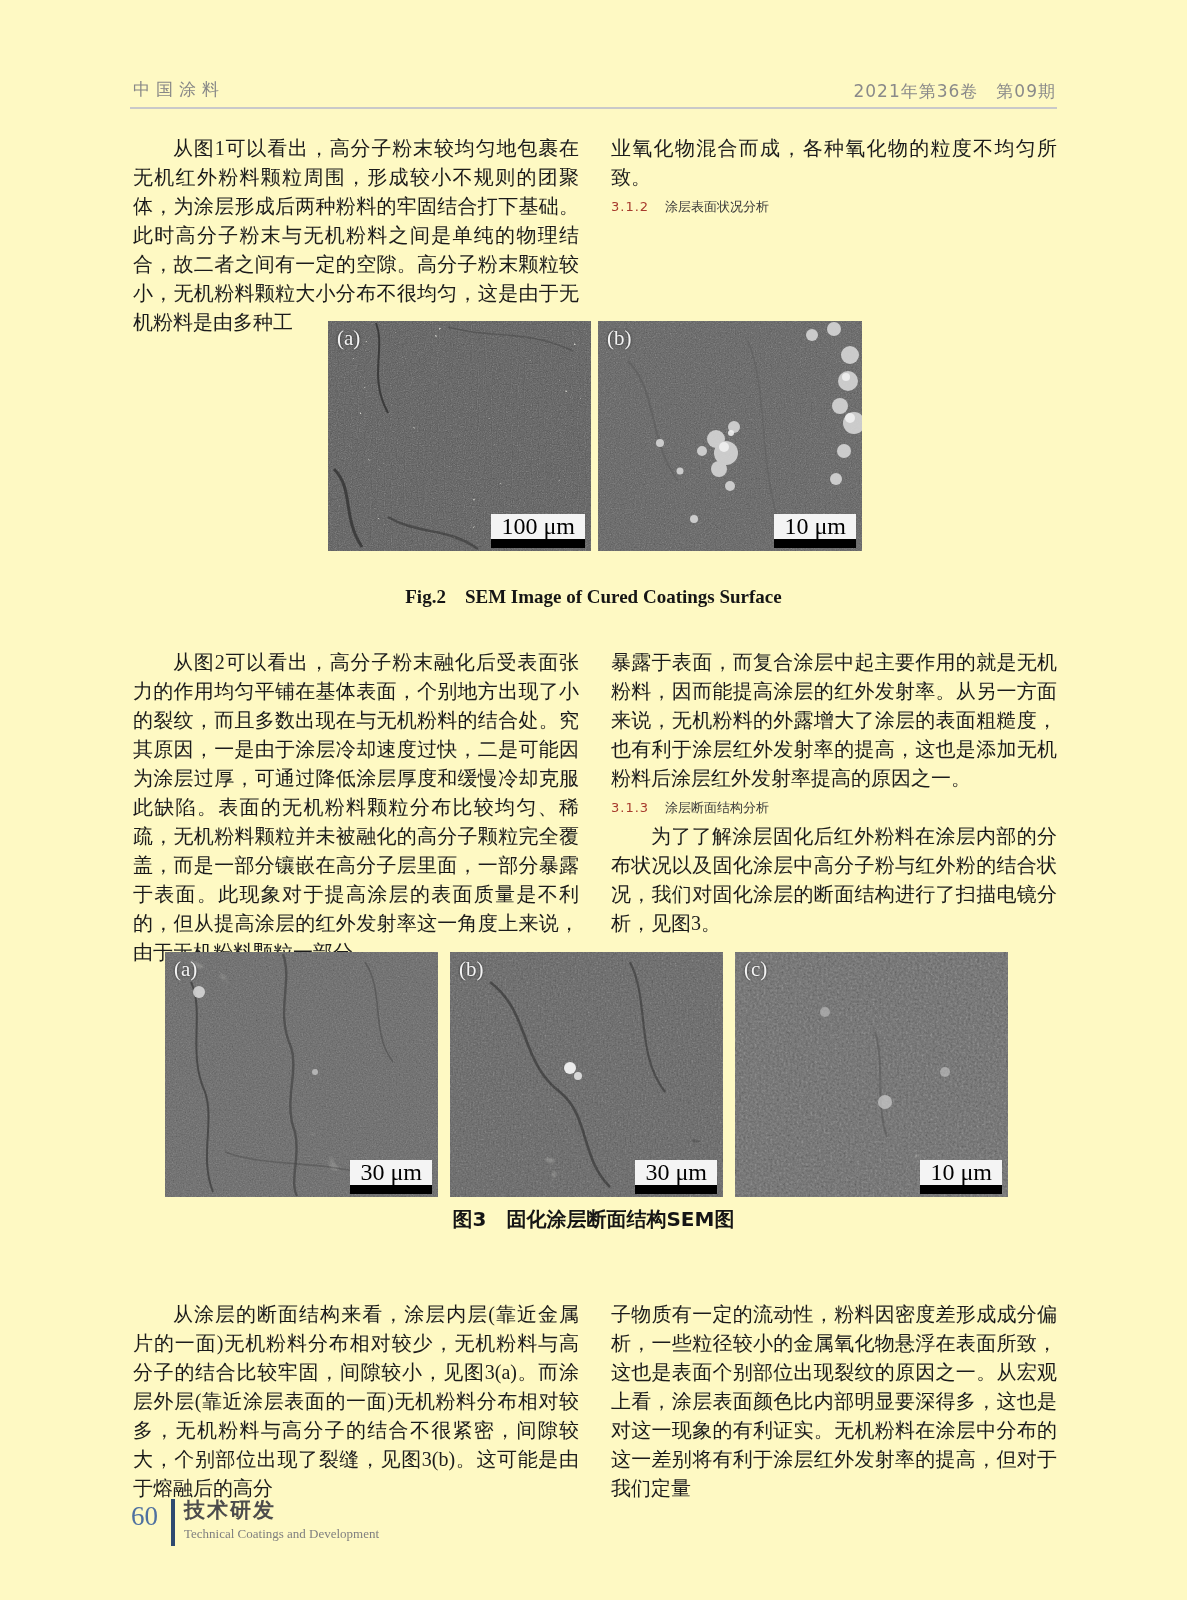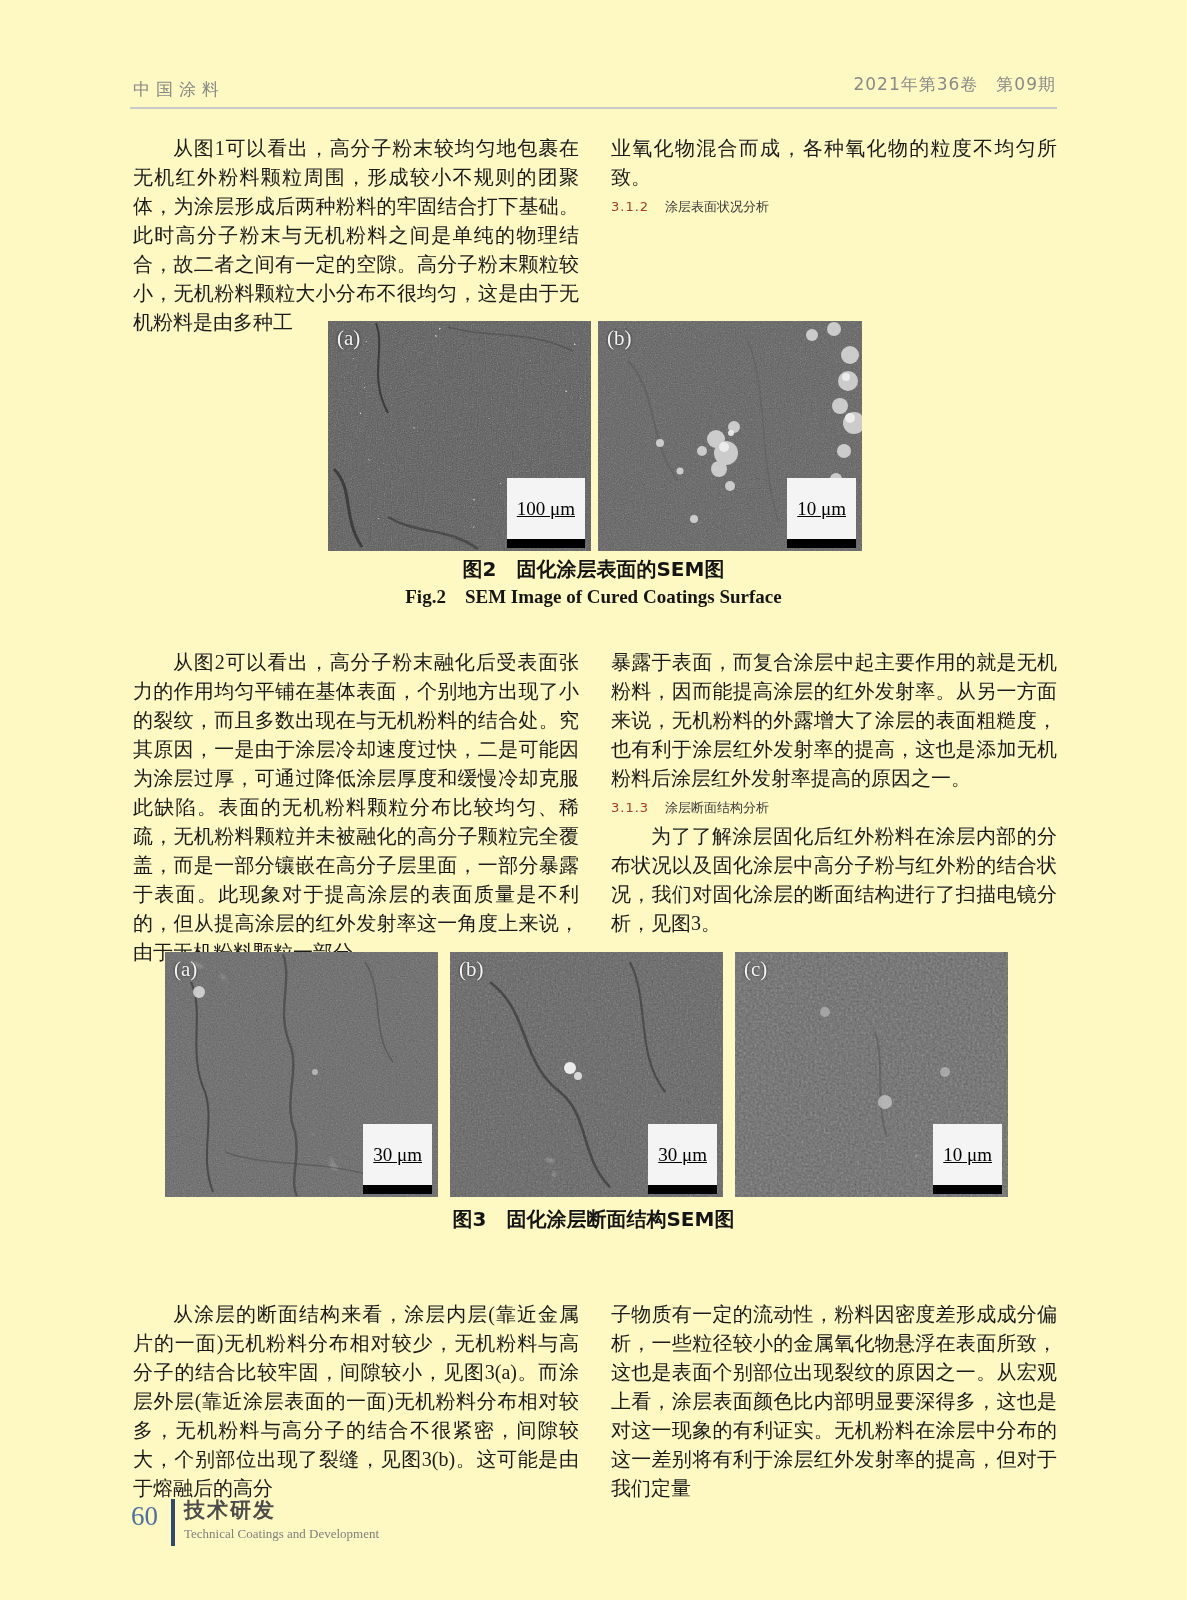--- a/index.html
+++ b/index.html
@@ -2,40 +2,40 @@
 <html><head>
 <meta charset="utf-8">
 <style>
   html,body{margin:0;padding:0;background:#e8e8e8;}
   .page{position:relative;width:1187px;height:1600px;background:#fef9c3;margin:0 auto;
         font-family:"Liberation Serif","DejaVu Serif",serif;color:#1b1b1b;overflow:hidden;}
 
   
   .hdr-title{position:absolute;left:133px;top:78px;font-size:17px;color:#878787;
              letter-spacing:6px;font-family:"DejaVu Sans","Liberation Sans",sans-serif;}
-  .hdr-issue{position:absolute;right:131px;top:73px;font-size:17px;color:#8a8a8a;
+  .hdr-issue{position:absolute;right:131px;top:80px;font-size:17px;color:#8a8a8a;
              font-family:"DejaVu Sans","Liberation Sans",sans-serif;letter-spacing:1px;}
   .hdr-rule{position:absolute;left:130px;top:107px;width:927px;height:2px;background:#c9c9c9;}
 
   
   .col{position:absolute;width:446px;font-size:20px;line-height:29px;text-align:justify;}
   .col p{margin:0;}
   .indent{text-indent:2em;}
   .subhead{margin:0;font-family:"DejaVu Sans","Liberation Sans",sans-serif;
            font-size:13px;line-height:29px;font-weight:500;color:#3a3a3a;}
   .subhead .num{color:#a73b2d;margin-right:16px;letter-spacing:1px;}
 
   
   .sem-panel{position:absolute;overflow:hidden;background:#666;}
   .sem-svg{position:absolute;left:0;top:0;width:100%;height:100%;display:block;}
   .panel-label{position:absolute;left:9px;top:5px;color:#f4f4f4;font-size:21px;
                font-family:"Liberation Serif",serif;text-shadow:0 0 3px rgba(0,0,0,.6);}
   .scalebar{position:absolute;right:6px;bottom:3px;}
-  .scalebar-text{display:block;background:#f4f4f4;color:#000;font-size:19px;line-height:25px;
-                 padding:18px 10px;text-align:center;font-family:"Liberation Serif",serif;white-space:nowrap;text-decoration:underline;}
+  .scalebar-text{display:block;background:#f4f4f4;color:#000;font-size:24px;line-height:25px;
+                 padding:0 10px;text-align:center;font-family:"Liberation Serif",serif;white-space:nowrap;}
   .scalebar-line{height:9px;background:#000;}
 
   
   .cap-zh{position:absolute;left:0;width:1187px;text-align:center;font-weight:bold;font-size:20px;
           color:#151515;font-family:"DejaVu Sans","Liberation Sans",sans-serif;}
   .cap-en{position:absolute;left:0;width:1187px;text-align:center;font-weight:bold;font-size:19px;
           color:#151515;font-family:"Liberation Serif","DejaVu Serif",serif;}
 
   
   .footer-num{position:absolute;left:131px;top:1501px;font-size:27px;color:#4f71a0;
@@ -139,21 +139,20 @@
           <circle cx="133" cy="112" r="3"></circle>
       </g>
     </svg>
     <span class="panel-label">(b)</span>
     <div class="scalebar">
       <span class="scalebar-text">10 μm</span>
       <div class="scalebar-line"></div>
     </div>
   </div>
 
-  <div class="cap-zh" style="top:556px;">图2　固化涂层表面的SEM图</div>
   <div class="cap-en" style="top:584px;">Fig.2　SEM Image of Cured Coatings Surface</div>
 
   <div class="col" style="left:133px;top:648px;">
     <p class="indent">从图2可以看出，高分子粉末融化后受表面张力的作用均匀平铺在基体表面，个别地方出现了小的裂纹，而且多数出现在与无机粉料的结合处。究其原因，一是由于涂层冷却速度过快，二是可能因为涂层过厚，可通过降低涂层厚度和缓慢冷却克服此缺陷。表面的无机粉料颗粒分布比较均匀、稀疏，无机粉料颗粒并未被融化的高分子颗粒完全覆盖，而是一部分镶嵌在高分子层里面，一部分暴露于表面。此现象对于提高涂层的表面质量是不利的，但从提高涂层的红外发射率这一角度上来说，由于无机粉料颗粒一部分</p>
   </div>
 
   <div class="col" style="left:611px;top:648px;">
     <p>暴露于表面，而复合涂层中起主要作用的就是无机粉料，因而能提高涂层的红外发射率。从另一方面来说，无机粉料的外露增大了涂层的表面粗糙度，也有利于涂层红外发射率的提高，这也是添加无机粉料后涂层红外发射率提高的原因之一。</p>
     <p class="subhead"><span class="num">3.1.3</span><span>涂层断面结构分析</span></p>
     <p class="indent">为了了解涂层固化后红外粉料在涂层内部的分布状况以及固化涂层中高分子粉与红外粉的结合状况，我们对固化涂层的断面结构进行了扫描电镜分析，见图3。</p>

